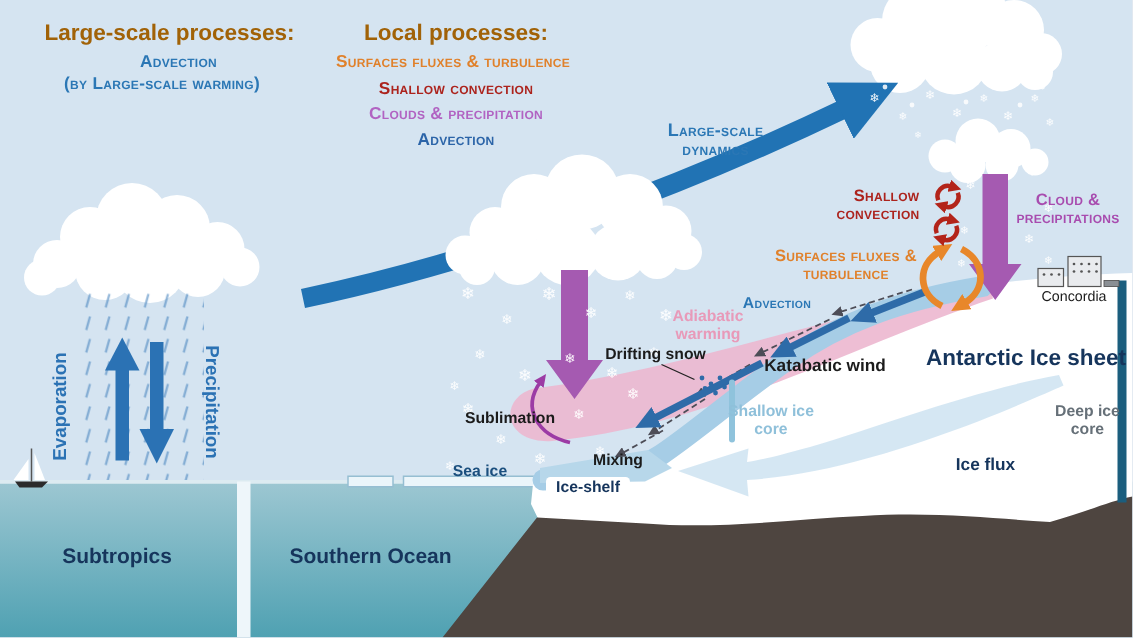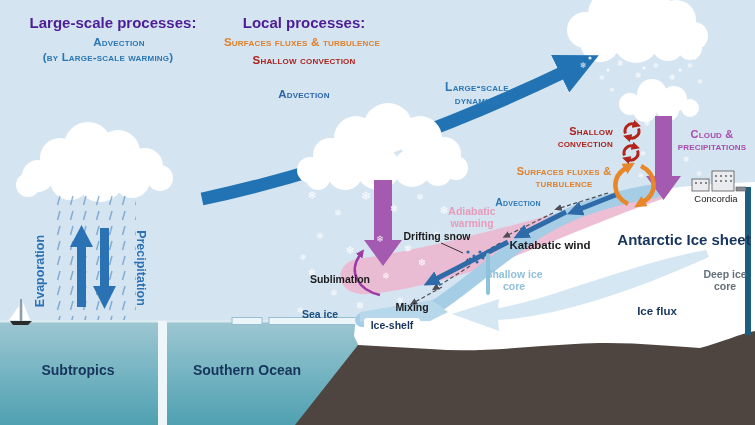--- a/index.html
+++ b/index.html
@@ -3,21 +3,21 @@
 <meta charset="utf-8">
 <style>
   html,body{margin:0;padding:0;background:#eee;}
   #stage{position:relative;width:755px;height:425px;overflow:hidden;
          font-family:"Liberation Sans",sans-serif;background:#d5e4f1;}
   #gfx{position:absolute;left:0;top:0;}
   .lbl{position:absolute;transform:translate(-50%,-50%);white-space:nowrap;
        line-height:1.12;text-align:center;}
   .wrap{white-space:normal;}
   .sc{font-variant:small-caps;letter-spacing:.2px;font-weight:700;}
-  .hdr{font-size:15px;font-weight:700;color:#4c1d95;}
+  .hdr{font-size:15px;font-weight:700;color:#a16207;}
   .blue{color:#2b77b5;}
   .dkblue{color:#2b64a8;}
   .orange{color:#e0812b;}
   .red{color:#ac231d;text-align:right;}
   .lpurple{color:#b163c2;}
   .mpurple{color:#a84caf;}
   .pink{color:#e89ab9;}
   .navy{color:#16355c;font-weight:700;}
   .blk{color:#1b1b1b;font-weight:600;}
   .f11{font-size:11px;} .f105{font-size:10.5px;} .f115{font-size:11.5px;}
@@ -277,20 +277,21 @@
   </g>
 </svg>
 
 <div class="lbl hdr" style="left:113px;top:23px;">Large-scale processes:</div>
 <div class="lbl sc blue f115" style="left:119px;top:42px;">Advection</div>
 <div class="lbl sc blue f115" style="left:108px;top:57px;">(by Large-scale warming)</div>
 
 <div class="lbl hdr" style="left:304px;top:23px;">Local processes:</div>
 <div class="lbl sc orange f115" style="left:302px;top:42px;">Surfaces fluxes &amp; turbulence</div>
 <div class="lbl sc red f115" style="left:304px;top:60px;">Shallow convection</div>
+<div class="lbl sc lpurple f115" style="left:304px;top:77px;">Clouds &amp; precipitation</div>
 <div class="lbl sc dkblue f115" style="left:304px;top:94px;">Advection</div>
 
 <div class="lbl wrap sc blue f12" style="left:477px;top:94px;width:100px;">Large-scale dynamics</div>
 <div class="lbl wrap sc red f11" style="left:570px;top:137px;width:86px;">Shallow convection</div>
 <div class="lbl wrap sc mpurple f11" style="left:712px;top:140px;width:104px;">Cloud &amp; precipitations</div>
 <div class="lbl wrap sc orange f11" style="left:564px;top:177px;width:118px;">Surfaces fluxes &amp; turbulence</div>
 <div class="lbl sc blue f105" style="left:518px;top:203px;">Advection</div>
 
 <div class="lbl wrap pink f105" style="left:472px;top:218px;width:64px;font-weight:700;">Adiabatic warming</div>
 <div class="lbl blk f105" style="left:437px;top:237px;">Drifting snow</div>

